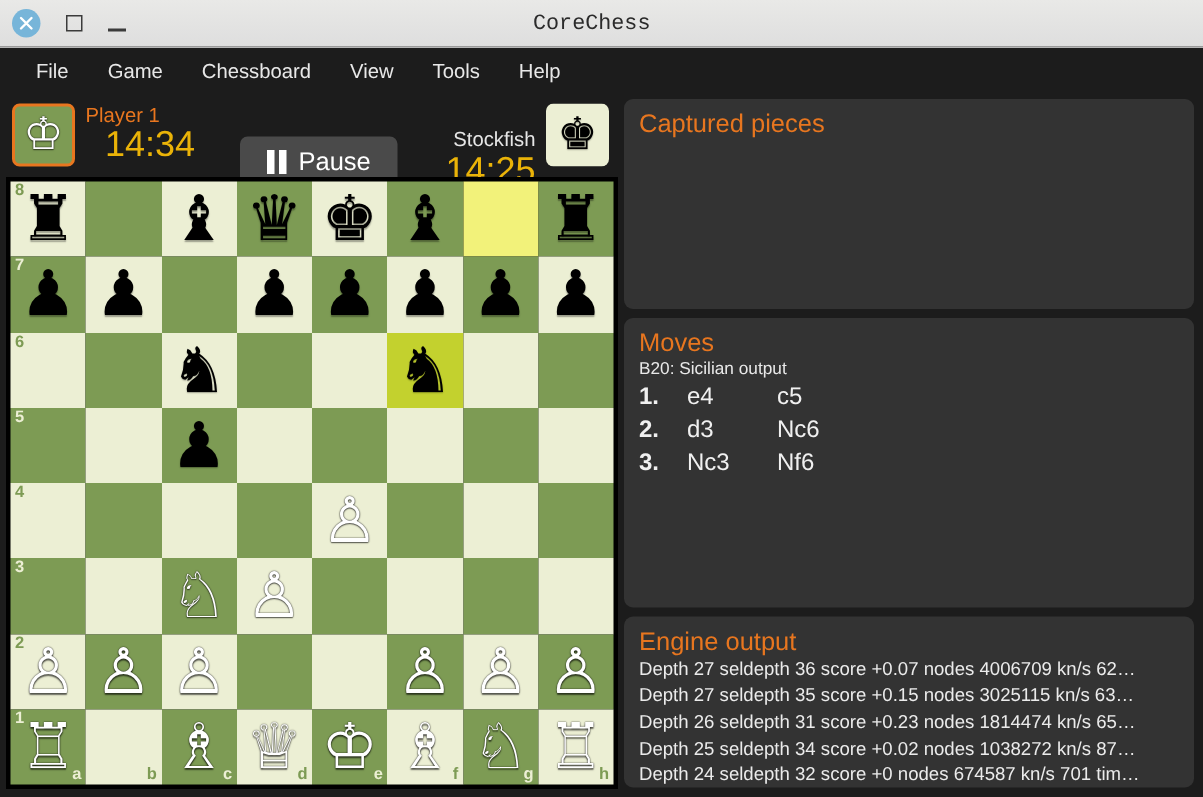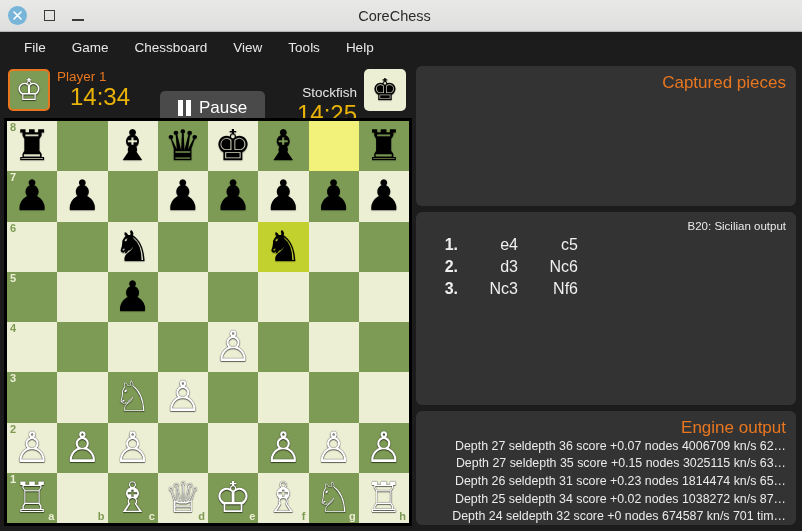--- a/index.html
+++ b/index.html
@@ -23,21 +23,21 @@
   .btn-close {
     width: 19px; height: 19px; border-radius: 50%;
     background: #77b5d9;
     display: flex; align-items: center; justify-content: center;
   }
   .btn-close svg { display: block; }
   .btn-max { width: 11px; height: 11px; border: 1.7px solid #3b3b3b; }
   .btn-min { width: 12px; height: 2px; background: #3b3b3b; margin-top: 8px; }
   #window-title {
     position: absolute; left: 0; right: 13px; text-align: center;
-    font-size: 14.5px; color: #2b2b2b; pointer-events: none;
+    font-size: 14.5px; color: #2b2b2b; pointer-events: none; font-family: Liberation Mono, monospace;
   }
 
   
   #menubar {
     height: 30px; background: #1c1c1c;
     display: flex; align-items: center; padding-left: 11px; gap: 0px;
   }
   .menu-item {
     color: #e8e8e8; font-size: 13.5px;
     padding: 4px 13px; cursor: default;
@@ -46,21 +46,21 @@
   
   #body-area {
     position: absolute; top: 62px; left: 0;
     width: 802px; height: 469px;
     display: flex;
   }
   #left-col { width: 414px; height: 469px; position: relative; }
   #right-col {
     width: 388px; height: 469px;
     padding: 4px 6px 6px 2px;
-    display: flex; flex-direction: column; gap: 6px; text-align: right;
+    display: flex; flex-direction: column; gap: 6px;
   }
 
   
   #playerbar {
     height: 56px; display: flex; align-items: center;
     padding: 0 8px; position: relative;
   }
   .player-block { display: flex; align-items: center; gap: 7px; }
   .avatar {
     width: 42px; height: 42px; border-radius: 5px;
@@ -358,20 +358,21 @@
     </div>
 
     <div id="right-col">
 
       <div class="panel" id="panel-captured">
         <div class="panel-title">Captured pieces</div>
         <div id="captured-list"></div>
       </div>
 
       <div class="panel" id="panel-moves">
+        <div class="panel-title">Moves</div>
         <div class="eco-line">B20: Sicilian output</div>
         <div id="moves-list">
             <div class="move-row">
               <span class="move-num">1.</span>
               <span class="move-w">e4</span>
               <span class="move-b">c5</span>
             </div>
             <div class="move-row">
               <span class="move-num">2.</span>
               <span class="move-w">d3</span>

